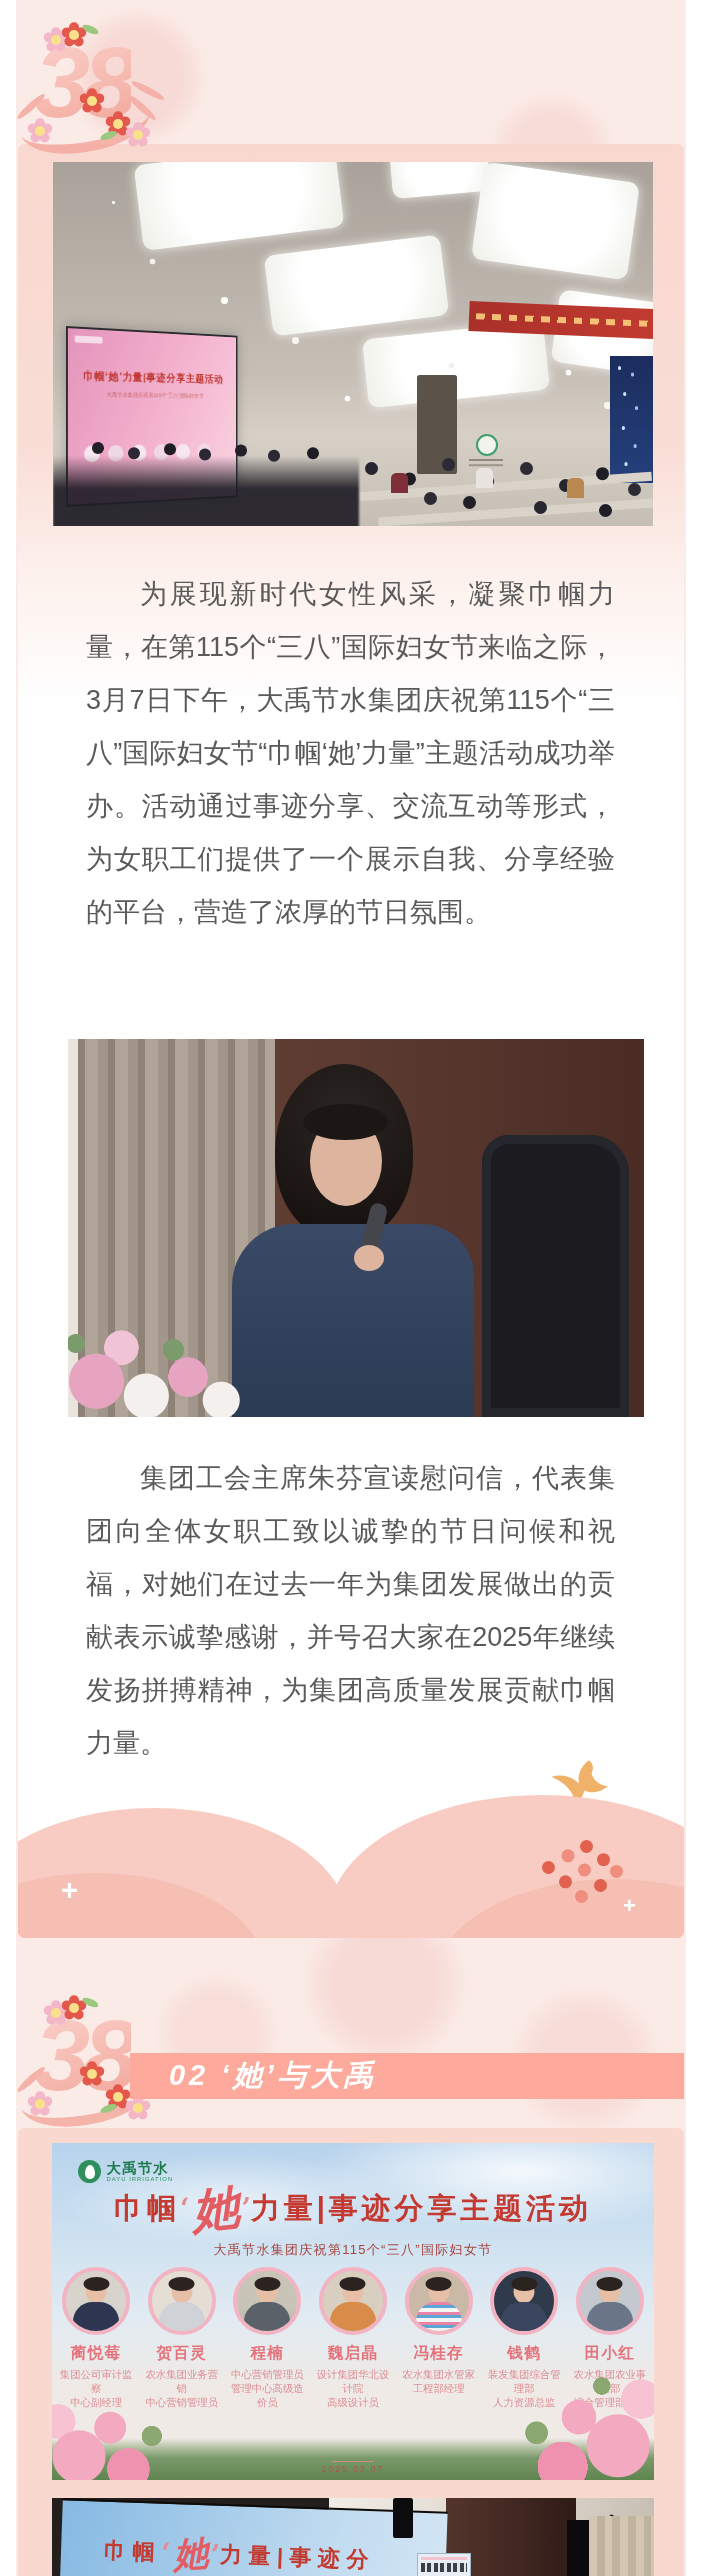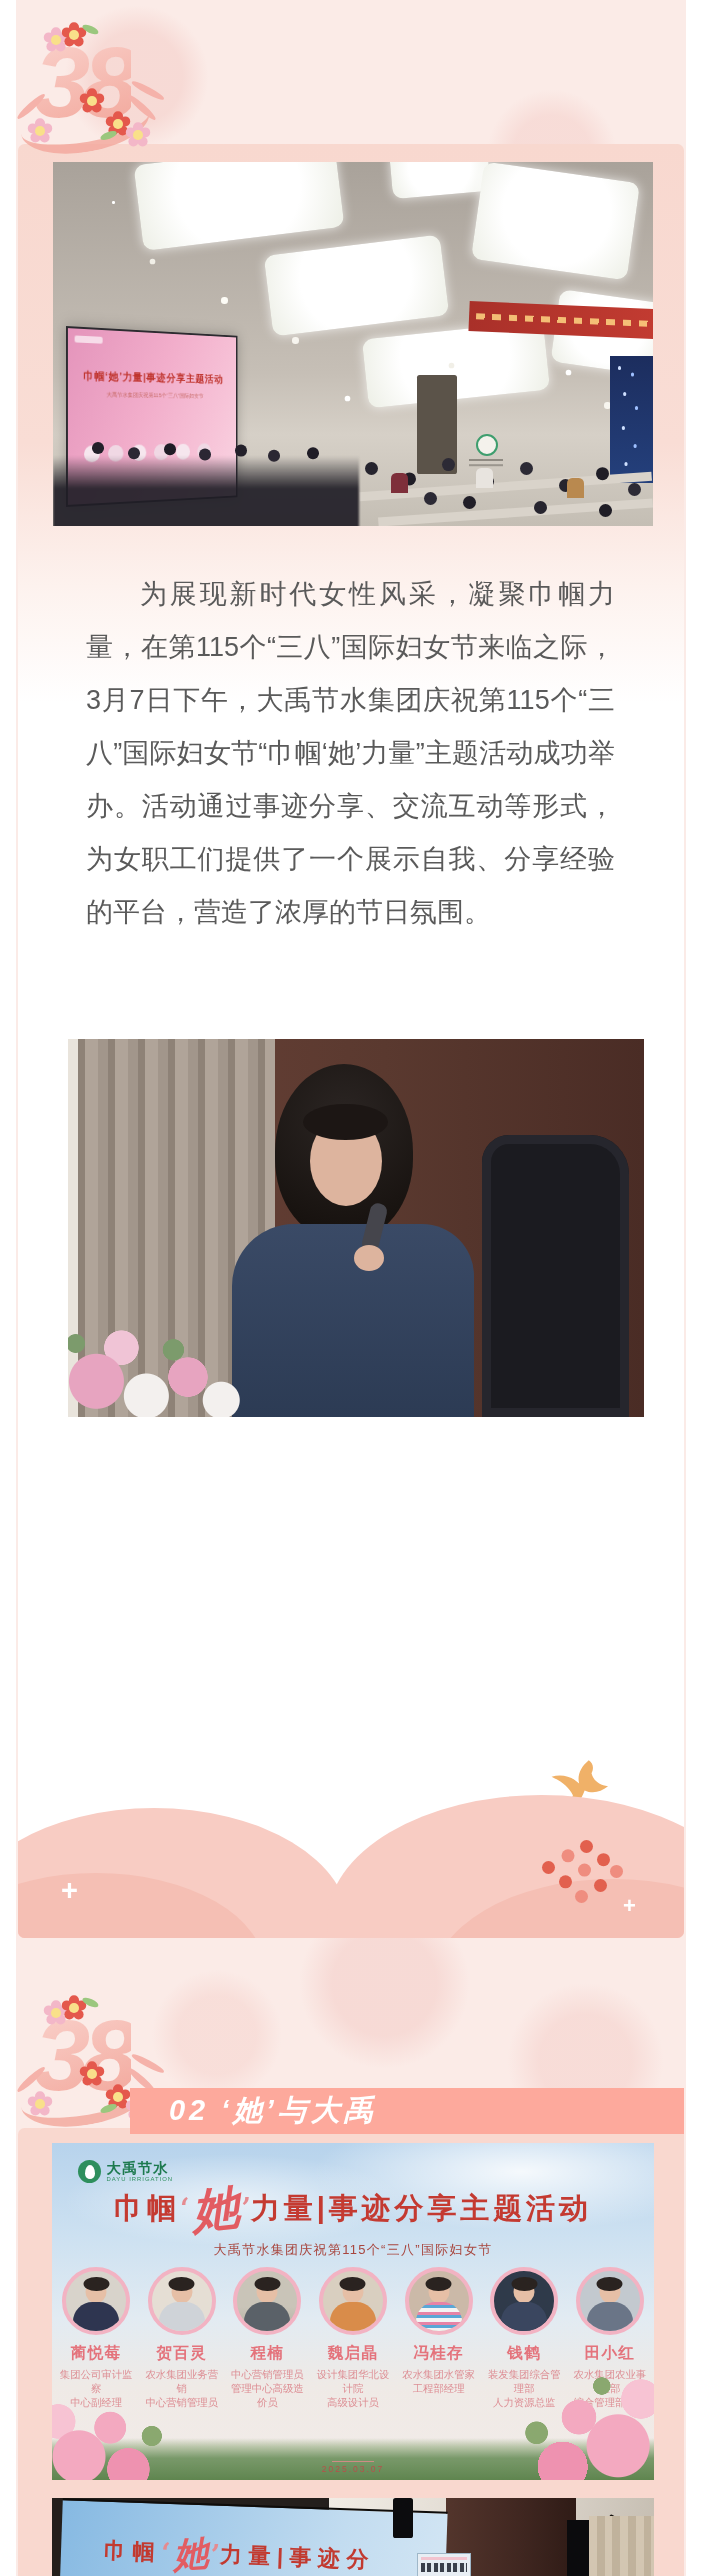--- a/index.html
+++ b/index.html
@@ -235,20 +235,21 @@
       <div class="p2-chair"></div>
       <div class="p2-hair"></div>
       <div class="p2-face"></div>
       <div class="p2-fringe"></div>
       <div class="p2-body"></div>
       <div class="p2-mic"></div>
       <div class="p2-hand"></div>
       <div class="p2-flowers"></div>
     </div>
 
+    <p class="para" style="top:1308px;">集团工会主席朱芬宣读慰问信，代表集团向全体女职工致以诚挚的节日问候和祝福，对她们在过去一年为集团发展做出的贡献表示诚挚感谢，并号召大家在2025年继续发扬拼搏精神，为集团高质量发展贡献巾帼力量。</p>
 
     <span class="spark" style="left:609px;top:1484px;font-size:19.5px;"></span>
     <svg style="position:absolute;left:528px;top:1612px;" width="69" height="62" viewBox="0 0 100 90">
       <path d="M62,6 C50,16 45,28 48,40 C38,30 24,26 8,30 C23,37 33,45 39,57 L28,88 C43,74 52,62 56,50 C67,55 79,53 90,44 C77,42 69,36 66,25 C70,17 68,10 62,6 Z" fill="#f0b168"></path>
     </svg>
     <svg style="position:absolute;left:104px;top:1673px;" width="77" height="77" viewBox="0 0 100 100">
       <g fill="#e2604e">
         <ellipse cx="50" cy="22" rx="17" ry="20"></ellipse>
           <ellipse cx="76" cy="41" rx="17" ry="20" transform="rotate(72 76 41)"></ellipse>
         <ellipse cx="66" cy="73" rx="17" ry="20" transform="rotate(144 66 73)"></ellipse>
@@ -283,21 +284,21 @@
     <span class="flw pink" style="left:34px;top:3.9px;"></span>
     <span class="flw red" style="left:52px;top:-1.3px;"></span>
     <span class="leafg" style="left:65px;top:-5.2px;transform:rotate(24deg);"></span>
     <span class="flw red" style="left:70px;top:65px;"></span>
     <span class="flw red" style="left:96px;top:88px;"></span>
     <span class="flw pink" style="left:116px;top:99px;"></span>
     <span class="leafg" style="left:83px;top:101px;transform:rotate(-20deg);"></span>
     <span class="flw pink" style="left:18px;top:95px;"></span>
   </div>
 
-  <div class="sec-banner" style="top:2053px;margin-top:35px;">
+  <div class="sec-banner" style="top:2053px;">
     <span>02 ‘她’与大禹</span>
   </div>
 
   <div class="card2">
 
     <div class="photo slide">
       <div class="logo">
         <div class="logo-circle"></div>
         <div class="logo-texts">
           <span class="logo-name">大禹节水</span>

